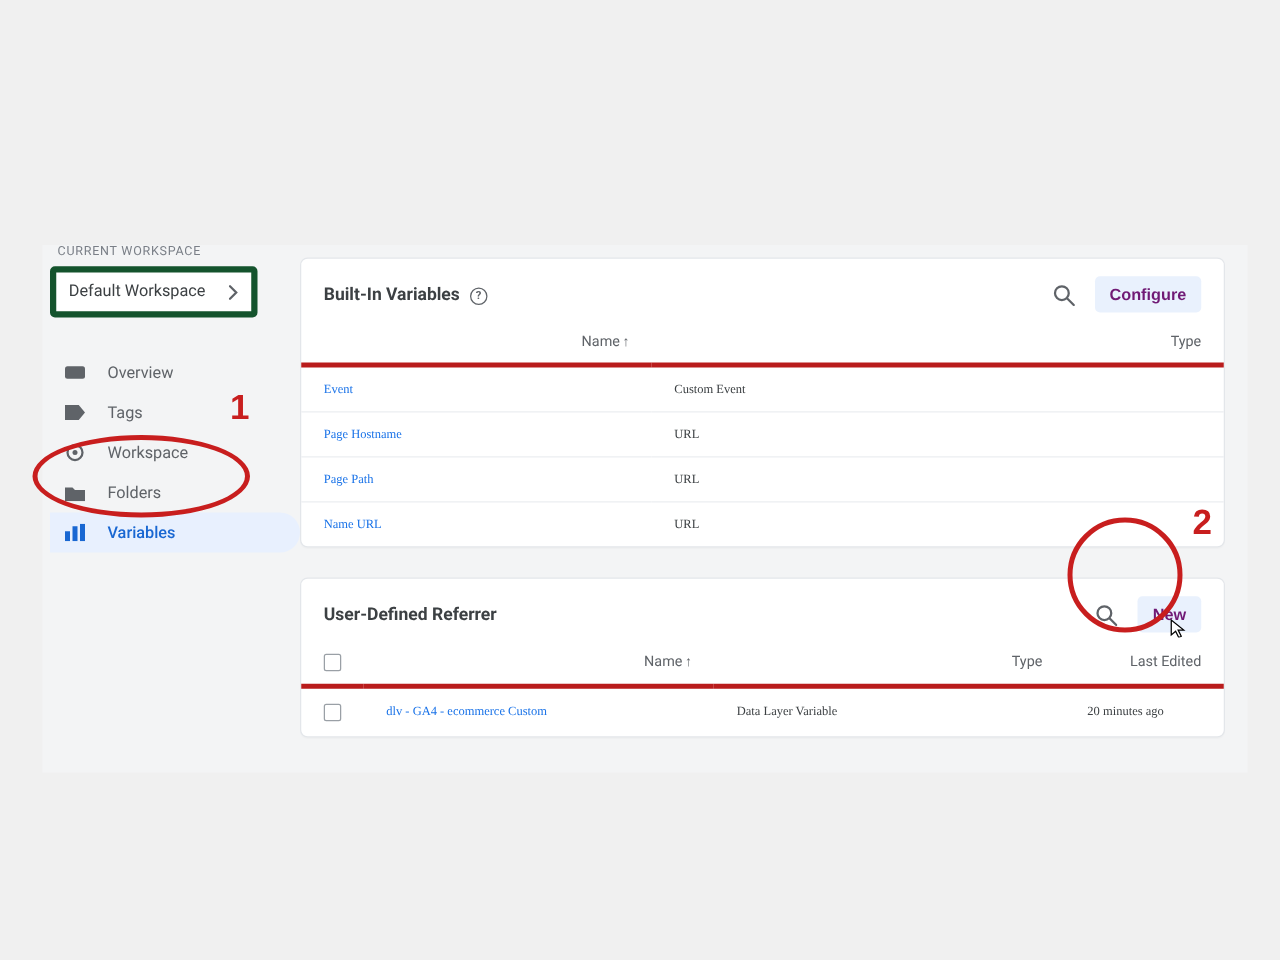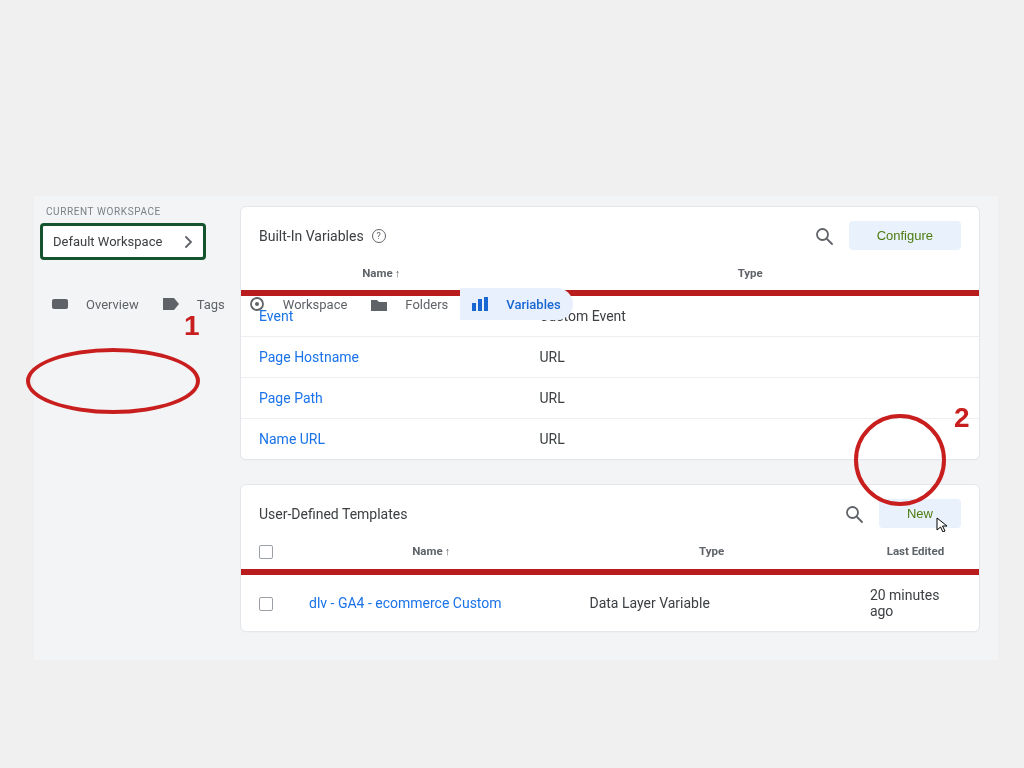--- a/index.html
+++ b/index.html
@@ -1,44 +1,44 @@
 <!DOCTYPE html>
 <html><head>
 <meta charset="utf-8">
 <style>
   * { box-sizing: border-box; margin: 0; padding: 0; }
   body { font-family: Roboto, "Helvetica Neue", Arial, sans-serif; background: #f0f0f0; width: 1024px; height: 768px; overflow: hidden; }
   .stage { width: 1024px; height: 768px; position: relative; background: #f0f0f0; }
   .app { position: absolute; left: 34px; top: 196px; right: 26px; background: #f3f4f5; padding: 0 18px 28px 0; }
 
-  .workspace-label { font-size: 10px; letter-spacing: 0.6px; color: #7a7f87; margin: 10px 0 6px 6px; }
-  .workspace-select { display: flex; align-items: center; justify-content: space-between; background: #fff; border: 3px solid #14532d; border-radius: 4px; padding: 8px 10px; font-size: 13px; color: #3c4043; width: 166px; cursor: pointer; }
+  .workspace-label { font-size: 10px; letter-spacing: 0.6px; color: #7a7f87; margin: 0 0 6px 6px; }
+  .workspace-select { display: flex; align-items: center; justify-content: space-between; background: #fff; border: 5px solid #14532d; border-radius: 4px; padding: 8px 10px; font-size: 13px; color: #3c4043; width: 166px; cursor: pointer; }
   .workspace-select .chevron { color: #5f6368; }
 
   .sidebar { position: absolute; left: 0; top: 0; width: 206px; padding-left: 6px; }
-  .navlist { margin-top: 28px; display: flex; }
+  .navlist { margin-top: 28px; display: flex; flex-direction: column; }
   .nav-item { display: flex; align-items: center; gap: 18px; padding: 8px 12px; font-size: 13px; color: #5f6368; border-top-right-radius: 18px; border-bottom-right-radius: 18px; cursor: pointer; }
   .nav-item.active { background: #e8f0fe; color: #1967d2; font-weight: 500; }
   .nav-item .icon { width: 16px; height: 16px; display: inline-flex; align-items: center; justify-content: center; color: #5f6368; }
   .nav-item.active .icon { color: #1967d2; }
 
   .main { margin-left: 206px; padding-top: 10px; display: flex; flex-direction: column; gap: 24px; }
 
   .card { background: #fff; border: 1px solid #e3e6ea; border-radius: 6px; box-shadow: 0 1px 1px rgba(0,0,0,0.02); }
   .card-header { display: flex; align-items: center; justify-content: space-between; padding: 14px 18px 6px 18px; }
-  .card-title { font-size: 14px; color: #3c4043; display: flex; align-items: center; gap: 8px; }
+  .card-title { font-size: 14px; color: #3c4043; display: flex; align-items: flex-end; gap: 8px; font-weight: bold; }
   .help-icon { width: 14px; height: 14px; border: 1.5px solid #5f6368; border-radius: 50%; display: inline-flex; align-items: center; justify-content: center; font-size: 9px; color: #5f6368; }
   .header-actions { display: flex; align-items: center; gap: 16px; }
   .search-icon { color: #5f6368; cursor: pointer; }
 
-  .btn { background: #e9f1fd; color: #4d7c0f; border: none; border-radius: 4px; padding: 7px 28px; font-size: 13px; font-weight: 400; cursor: pointer; position: relative; }
+  .btn { background: #e9f1fd; color: #701a75; border: none; border-radius: 4px; padding: 7px 12px; font-size: 13px; font-weight: 700; cursor: pointer; position: relative; }
 
   .table { width: 100%; border-collapse: collapse; }
-  .table th { text-align: center; font-size: 11.5px; font-weight: 700; color: #5f6368; padding: 10px 18px; border-bottom: 6px solid #b91c1c; }
-  .table td { font-size: 14px; padding: 12px 18px; border-top: 1px solid #eceef1; color: #3c4043; }
+  .table th { text-align: right; font-size: 11.5px; font-weight: 400; color: #5f6368; padding: 10px 18px; border-bottom: 4px solid #b91c1c; }
+  .table td { font-size: 10px; padding: 12px 18px; border-top: 1px solid #eceef1; color: #3c4043; font-family: Liberation Serif, serif; }
   .table td.link { color: #1a73e8; cursor: pointer; }
   .th-arrow { font-size: 11px; margin-left: 2px; }
 
   .chk { width: 14px; height: 14px; border: 1.5px solid #9aa0a6; border-radius: 2px; display: inline-block; vertical-align: middle; }
 
   
   .anno { position: absolute; pointer-events: none; }
   .circle { border: 4px solid #c81e1e; border-radius: 50%; }
   .anno-num { color: #c81e1e; font-weight: 700; font-size: 28px; font-family: Arial, sans-serif; }
 
@@ -149,21 +149,21 @@
             <tr>
                 <td class="link">Name URL</td>
                 <td>URL</td>
               </tr>
           </tbody>
         </table>
       </div>
 
       <div class="card">
         <div class="card-header">
-          <div class="card-title">User-Defined Templates</div>
+          <div class="card-title">User-Defined Referrer</div>
           <div class="header-actions">
             <span class="search-icon">
               <svg width="18" height="18" viewBox="0 0 18 18">
                   <circle cx="7.5" cy="7.5" r="5.5" fill="none" stroke="currentColor" stroke-width="1.8"></circle>
                   <line x1="12" y1="12" x2="17" y2="17" stroke="currentColor" stroke-width="1.8" stroke-linecap="round"></line>
                 </svg>
             </span>
             <button class="btn" id="new-btn">
               <span>New</span>
               <span style="position:absolute; bottom:-4px; right:12px;">

